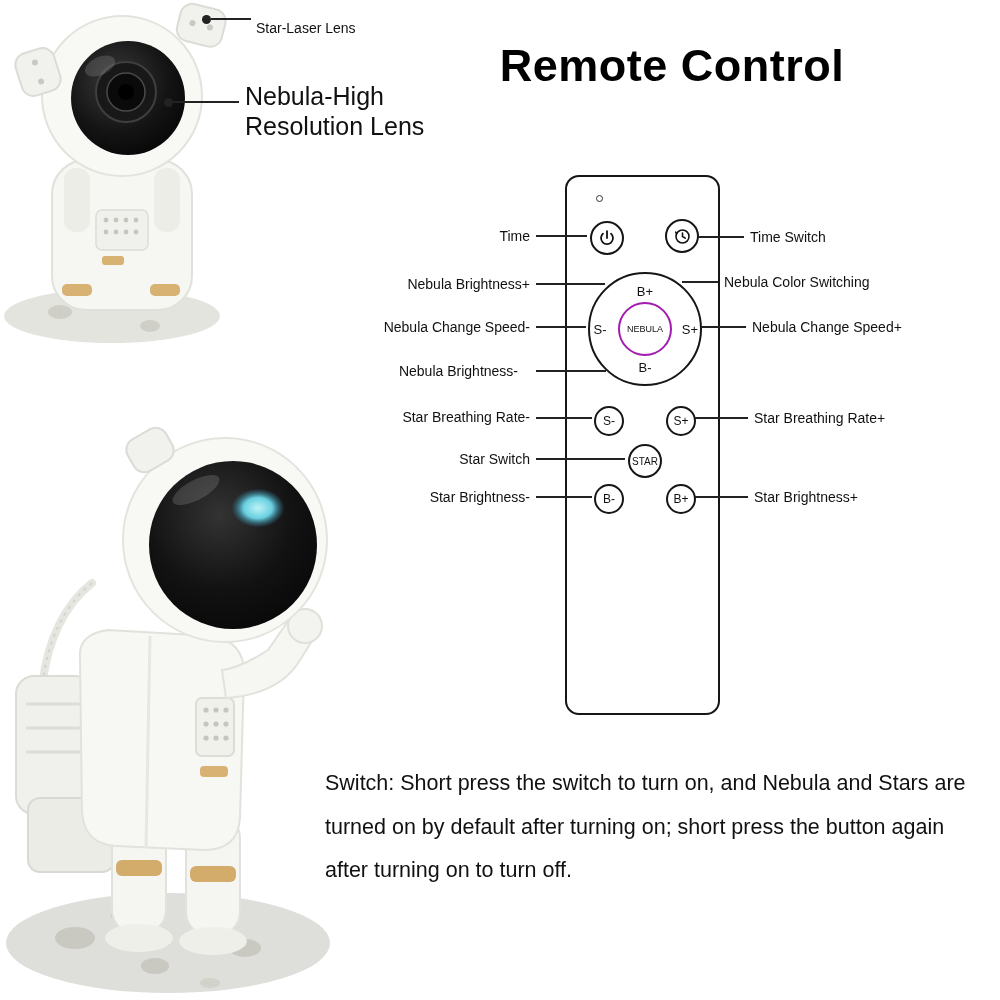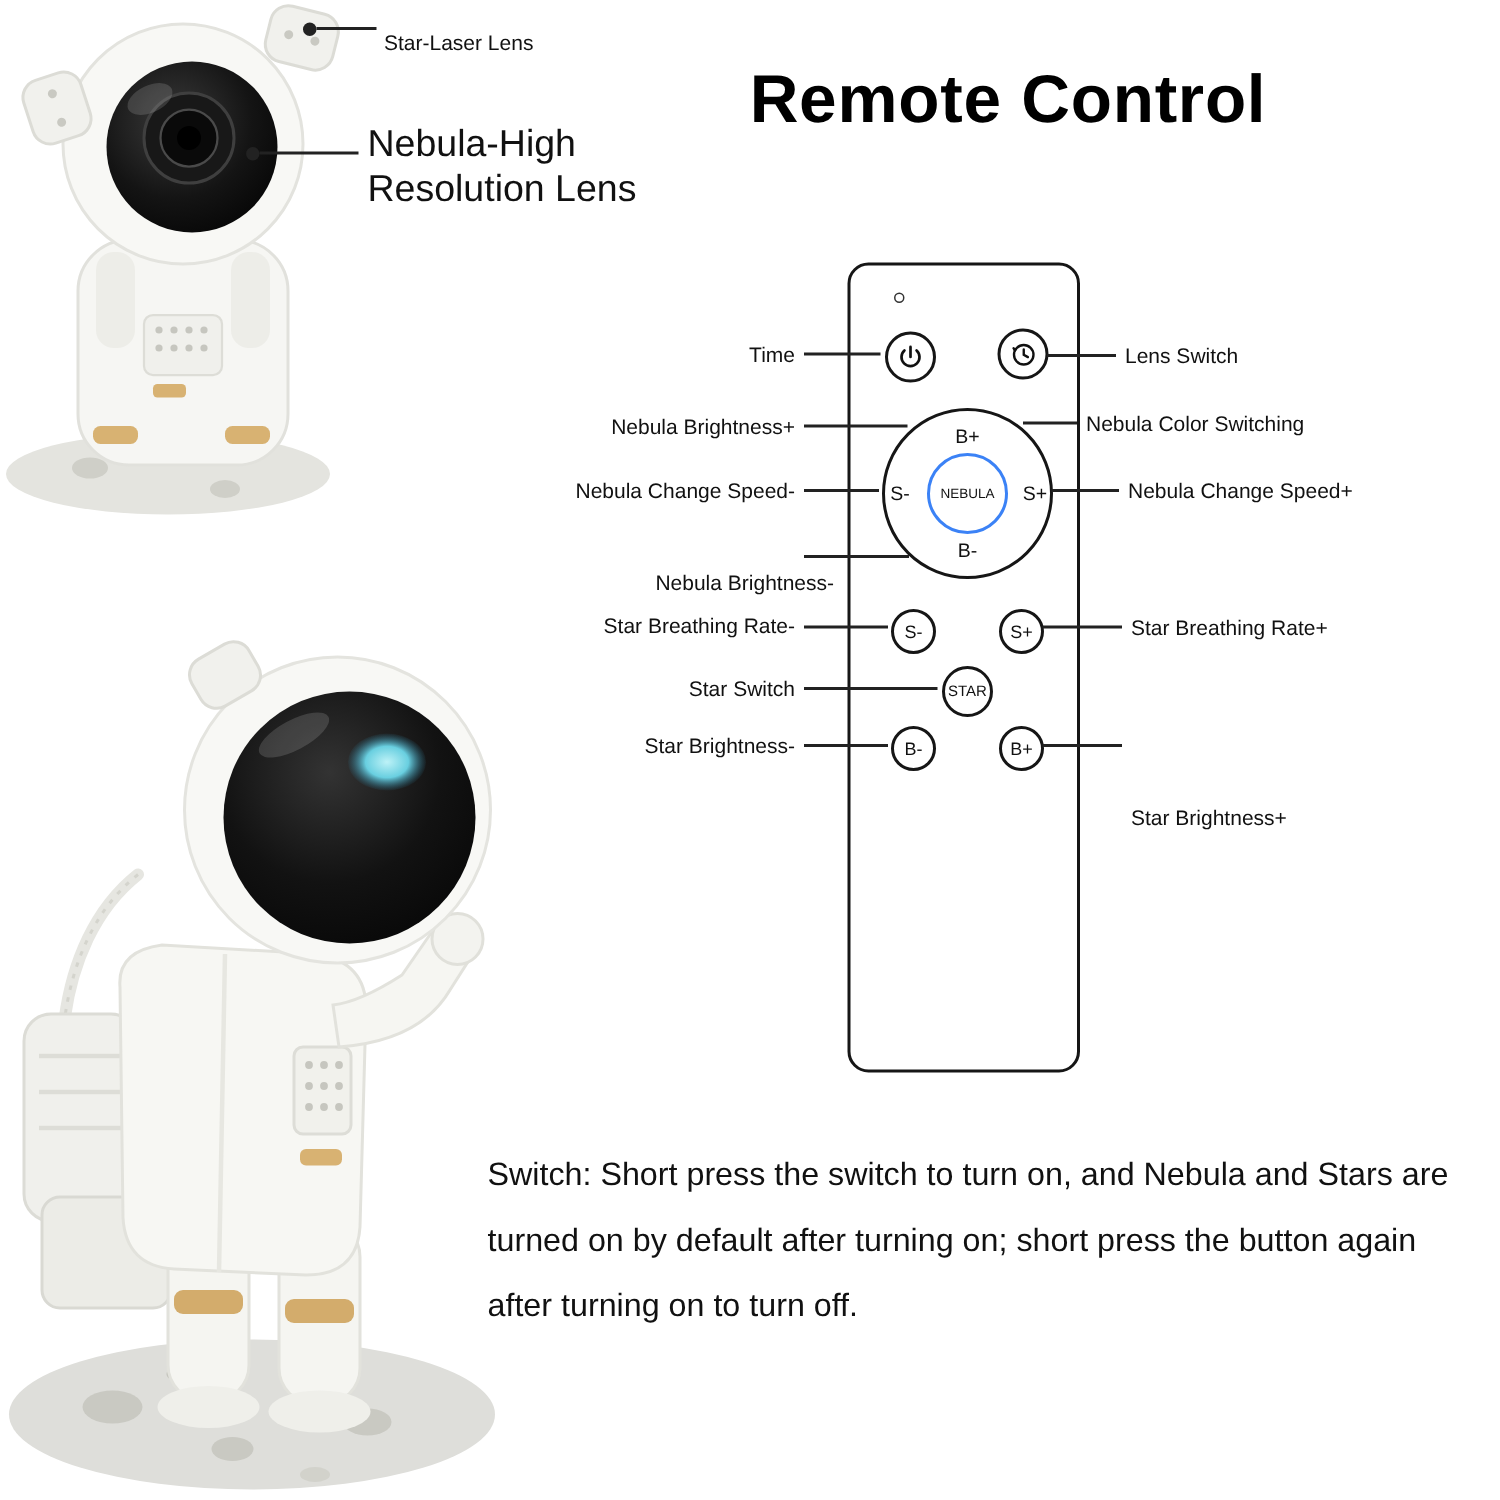--- a/index.html
+++ b/index.html
@@ -19,21 +19,21 @@
   .remote { position:absolute; left:565px; top:175px; width:155px; height:540px;
             border:2px solid #161616; border-radius:14px; background:#fff; }
   .led { position:absolute; left:29px; top:18px; width:7px; height:7px; border-radius:50%;
          border:1.5px solid #333; background:#fff; }
   .btn { position:absolute; border:2px solid #161616; border-radius:50%; background:#fff;
          display:flex; align-items:center; justify-content:center; color:#111; }
   .btn-sm { width:30px; height:30px; font-size:12px; }
   .dpad { position:absolute; left:21px; top:95px; width:114px; height:114px;
           border:2px solid #161616; border-radius:50%; background:#fff; }
   .dpad-center { position:absolute; left:51px; top:125px; width:54px; height:54px;
-          border:2px solid #3b82f6; border-radius:50%; background:#fff;
+          border:2px solid #a21caf; border-radius:50%; background:#fff;
           display:flex; align-items:center; justify-content:center;
           font-size:9px; letter-spacing:0; color:#111; }
   .dpad-label { position:absolute; transform:translate(-50%,-50%); font-size:13px; color:#111; }
 
   .note { position:absolute; left:325px; top:762px; width:668px;
           font-size:21.5px; line-height:43.5px; color:#111; }
   .illus { position:absolute; }
 </style>
 </head>
 <body>
@@ -140,46 +140,46 @@
 
   <div class="label label-l" style="right:470px;top:223px;">Time</div>
   <div class="line" style="left:536px;top:235px;width:51px;"></div>
 
   <div class="label label-l" style="right:470px;top:271px;">Nebula Brightness+</div>
   <div class="line" style="left:536px;top:283px;width:69px;"></div>
 
   <div class="label label-l" style="right:470px;top:314px;">Nebula Change Speed-</div>
   <div class="line" style="left:536px;top:326px;width:50px;"></div>
 
-  <div class="label label-l" style="right:444px;top:358px;margin-top:17px;">Nebula Brightness-</div>
+  <div class="label label-l" style="right:482px;top:358px;">Nebula Brightness-</div>
   <div class="line" style="left:536px;top:370px;width:70px;"></div>
 
   <div class="label label-l" style="right:470px;top:404px;">Star Breathing Rate-</div>
   <div class="line" style="left:536px;top:417px;width:56px;"></div>
 
   <div class="label label-l" style="right:470px;top:446px;">Star Switch</div>
   <div class="line" style="left:536px;top:458px;width:89px;"></div>
 
   <div class="label label-l" style="right:470px;top:484px;">Star Brightness-</div>
   <div class="line" style="left:536px;top:496px;width:56px;"></div>
 
   <div class="line" style="left:698px;top:236px;width:46px;"></div>
-  <div class="label" style="left:750px;top:224px;">Lens Switch</div>
+  <div class="label" style="left:750px;top:224px;">Time Switch</div>
 
   <div class="line" style="left:682px;top:281px;width:36px;"></div>
   <div class="label" style="left:724px;top:269px;text-align:right;">Nebula Color Switching</div>
 
   <div class="line" style="left:701px;top:326px;width:45px;"></div>
   <div class="label" style="left:752px;top:314px;">Nebula Change Speed+</div>
 
   <div class="line" style="left:695px;top:417px;width:53px;"></div>
   <div class="label" style="left:754px;top:405px;">Star Breathing Rate+</div>
 
   <div class="line" style="left:695px;top:496px;width:53px;"></div>
-  <div class="label" style="left:754px;top:484px;margin-top:48px;">Star Brightness+</div>
+  <div class="label" style="left:754px;top:484px;">Star Brightness+</div>
 
   <div class="illus" style="left:0;top:398px;width:350px;height:602px;">
     <svg width="350" height="602" viewBox="0 0 350 602">
       <defs>
         <radialGradient id="visor2" cx="42%" cy="32%" r="80%">
           <stop offset="0%" stop-color="#333333"></stop>
           <stop offset="55%" stop-color="#121212"></stop>
           <stop offset="100%" stop-color="#060606"></stop>
         </radialGradient>
         <radialGradient id="neb" cx="50%" cy="50%" r="50%">

